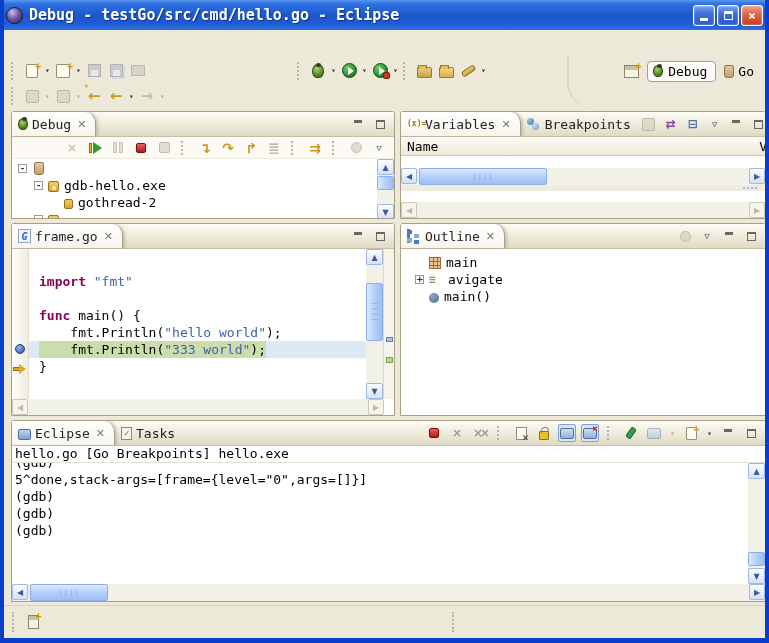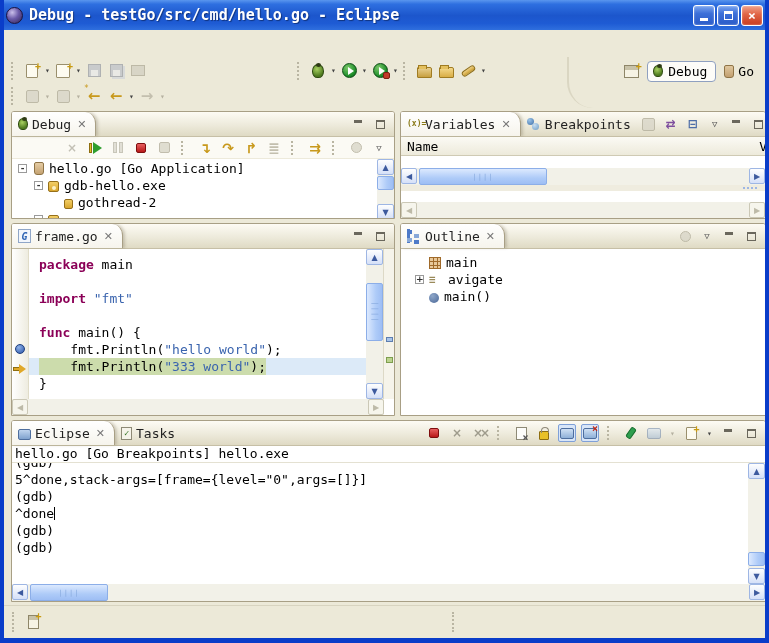--- a/index.html
+++ b/index.html
@@ -346,21 +346,20 @@
         </span>
       <span class="vbtn">
           <span class="chev">▽</span>
         </span>
     </div>
     <div style="position:relative;height:61px;display:flex">
       <div class="tree" id="debug-tree" style="flex:1;overflow:hidden;padding-top:1px">
           <div class="tree-row" style="padding-left: 6px;">
             <span class="expander">-</span>
             <span class="mini mi-launch"></span>
-            <span class="tree-label">hello.go [Go Application]</span>
           </div>
           <div class="tree-row" style="padding-left: 22px;">
             <span class="expander">-</span>
             <span class="mini mi-proc"></span>
             <span class="tree-label">gdb-hello.exe</span>
           </div>
           <div class="tree-row" style="padding-left: 52px;">
             <span class="mini mi-thread"></span>
             <span class="tree-label">gothread-2</span>
           </div>
@@ -452,21 +451,20 @@
     </div>
     <div style="position:relative;height:150px">
       <div class="gutter-strip">
         <span class="bp-dot" style="top:95px"></span>
         <span class="ip-arrow" style="top:115px">
             <span class="stem"></span>
             <span class="head"></span>
           </span>
       </div>
       <div class="code" id="code-area" style="position:absolute;left:17px;right:28px;top:0;bottom:0;overflow:hidden;padding-top:7px;background:#FFF">
-          <div class="code-line"><span class="inner"><span class="kw">package</span><span> main</span></span></div>
           <div class="code-line"><span class="inner"></span></div>
           <div class="code-line"><span class="inner"><span class="kw">import</span><span> </span><span class="str">"fmt"</span></span></div>
           <div class="code-line"><span class="inner"></span></div>
           <div class="code-line"><span class="inner"><span class="kw">func</span><span> main() {</span></span></div>
           <div class="code-line"><span class="inner"><span>    fmt.Println(</span><span class="str">"hello world"</span><span>);</span></span></div>
           <div class="code-line ip"><span class="inner"><span>    fmt.Println(</span><span class="str">"333 world"</span><span>);</span></span></div>
           <div class="code-line"><span class="inner"><span>}</span></span></div>
         </div>
       <div class="sbv" style="position:absolute;right:11px;top:0;height:150px">
         <span class="sb-btn">▲</span>
@@ -583,21 +581,20 @@
             <span class="vmax"></span>
           </span>
       </span>
     </div>
     <div style="height:17px;background:#FFF;border-bottom:1px solid #E4E1D2;font-size:13px;line-height:16px;padding-left:3px">hello.go [Go Breakpoints] hello.exe</div>
     <div style="position:relative;height:121px">
       <div id="console-text" style="position:absolute;left:3px;right:18px;top:0;bottom:0;overflow:hidden">
           <div class="con-line" style="margin-top: -9px;">(gdb) </div>
           <div class="con-line">5^done,stack-args=[frame={level="0",args=[]}]</div>
           <div class="con-line">(gdb) </div>
-          <div class="con-line">^done<span class="caret"></span></div>
           <div class="con-line">(gdb) </div>
           <div class="con-line">(gdb) </div>
         </div>
       <div class="sbv" style="position:absolute;right:0;top:0;height:121px">
         <span class="sb-btn">▲</span>
         <span class="track">
             <span class="thumb" style="left:0;right:0;bottom:2px;height:14px"></span>
           </span>
         <span class="sb-btn">▼</span>
       </div>

